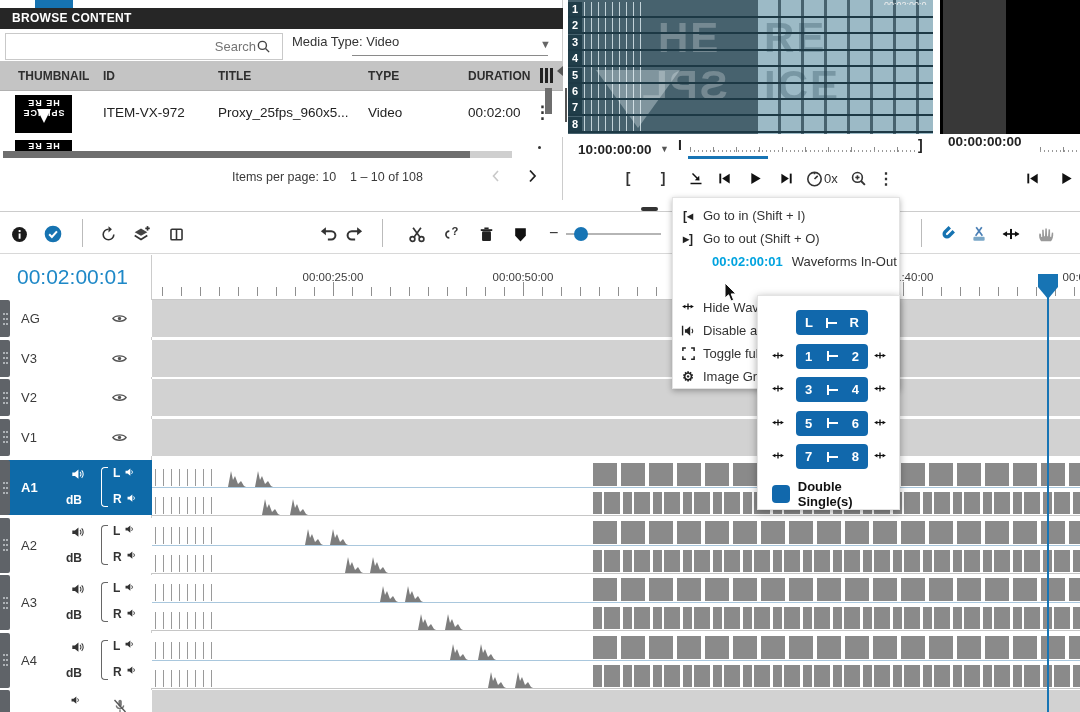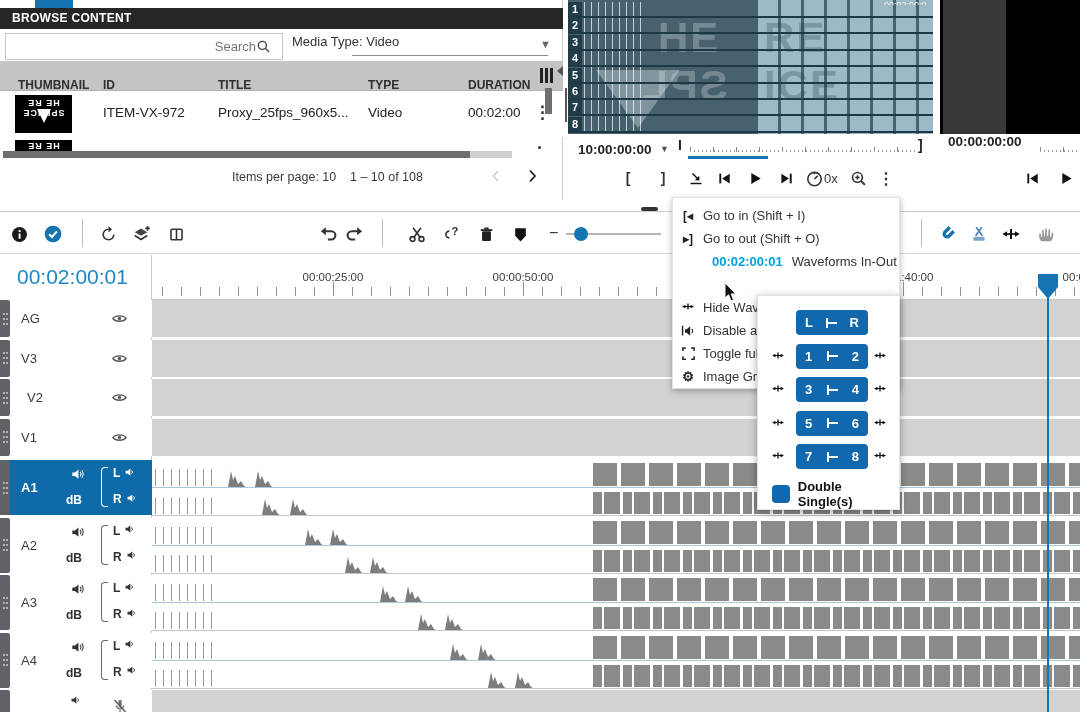--- a/index.html
+++ b/index.html
@@ -17,21 +17,21 @@
   #search-box { left:5px; top:33px; width:278px; height:27px; border:1px solid #c9c9c9; background:#fff;
       display:flex; align-items:center; }
   #search-box input { border:0; outline:0; flex:1; font-size:13px; padding-left:9px; color:#333;
       font-family:"Liberation Sans",sans-serif; background:transparent;text-align:right; }
   #search-icon { width:26px; color:#444; }
   #mediatype { left:292px; top:34px; width:265px; height:24px; font-size:13px; color:#333; }
   #mediatype .underline { position:absolute; left:60px; top:21px; width:196px; border-bottom:1px solid #8a8a8a; }
   #mediatype .caret { position:absolute; left:248px; top:4px; color:#666; font-size:11px; }
   #grid-head { left:0; top:61px; width:563px; height:30px; background:#c4c4c4; border-bottom:1px solid #b0b0b0;
       font-size:12px; font-weight:bold; color:#2e2e2e; }
-  .th { position:absolute; top:17px; }
+  .th { position:absolute; top:8px; }
   #col-icon { position:absolute; left:540px; top:7px; display:flex; gap:2px; }
   #col-icon i { width:3px; height:15px; background:#222; }
   #grid-row { left:0; top:91px; width:563px; height:46px; background:#fff; font-size:13.5px; color:#222; }
   .thumb { background:#000; color:#fff; text-align:center; overflow:hidden; }
   .thumb .flip { transform:rotate(180deg); font-weight:bold; line-height:1.15; font-size:9px; letter-spacing:1px; }
   .thumb .arrow { position:absolute; left:50%; top:14px; margin-left:-7px;
       border-left:7px solid transparent; border-right:7px solid transparent; border-top:14px solid #fff; }
   .cell { position:absolute; top:14px; }
   #row-menu { position:absolute; left:534px; top:11px; font-size:17px; color:#333; font-weight:bold; }
   #vscroll-thumb { left:545px; top:88px; width:7px; height:26px; background:#6e6e6e; }
@@ -531,21 +531,21 @@
           </svg>
         </span>
       </div>
       <div class="abs vrow-lane" style="top: 84.5px; height: 37px;"></div>
       <div class="abs track-head" style="top: 124px; height: 37px;">
         <div class="drag">
           <i style="top: 12.5px;"></i>
           <i style="top: 17.5px;"></i>
           <i style="top: 22.5px;"></i>
         </div>
-        <span class="tname" style="top: 11px; margin-left: 6px;">V2</span>
+        <span class="tname" style="top: 11px;">V2</span>
         <span class="eye" style="top: 11px;">
           <svg width="19" height="15" viewBox="0 0 16 16" fill="none" stroke="currentColor" stroke-width="1.5">
             <path d="M1,8 C3.5,4.2 12.5,4.2 15,8 C12.5,11.8 3.5,11.8 1,8 Z"></path>
             <circle cx="8" cy="8" r="1.8" fill="currentColor" stroke="none"></circle>
           </svg>
         </span>
       </div>
       <div class="abs vrow-lane" style="top: 124px; height: 37px;"></div>
       <div class="abs track-head" style="top: 163.5px; height: 37px;">
         <div class="drag">

